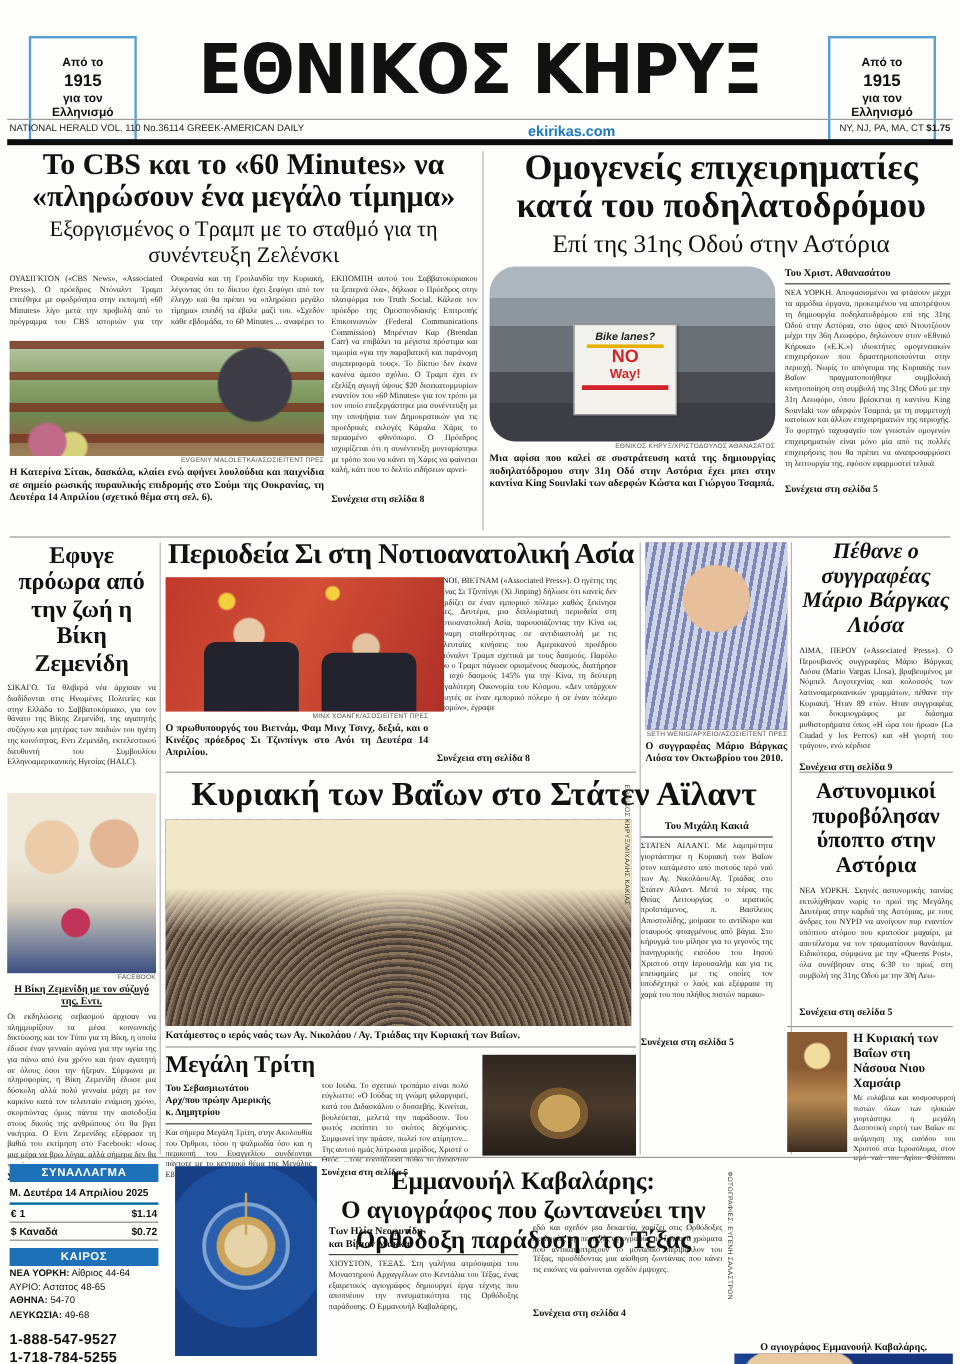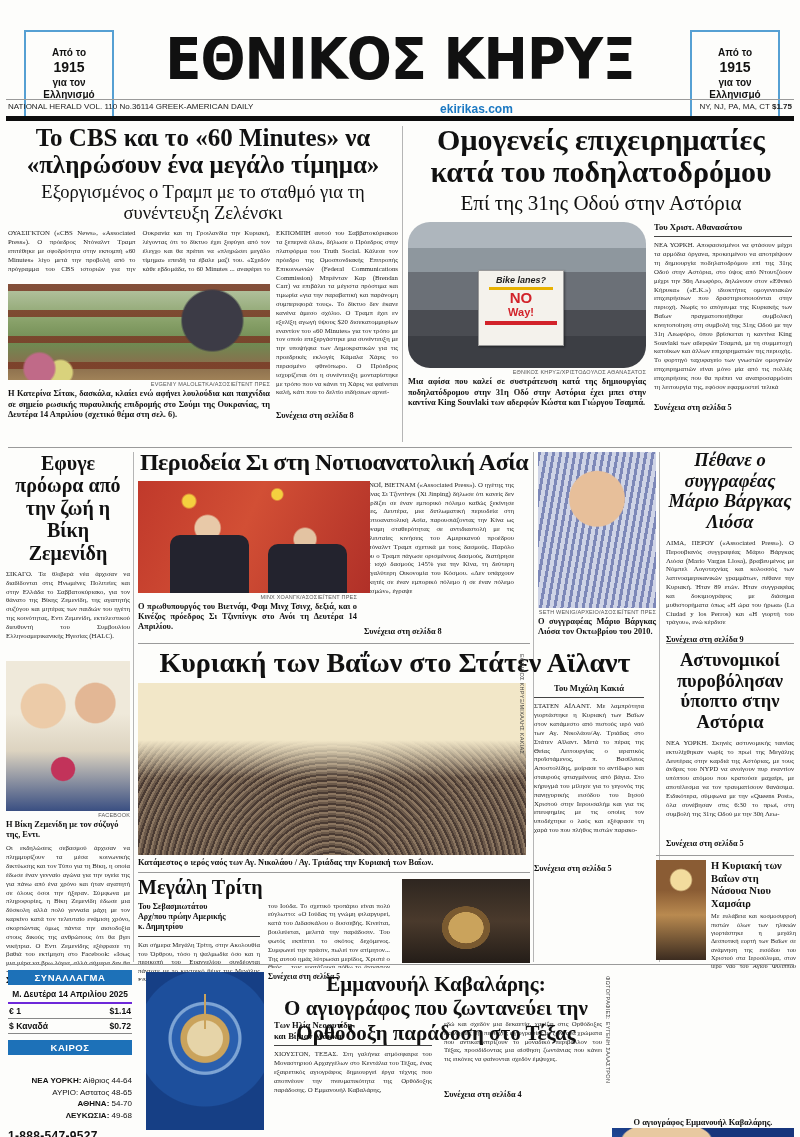--- a/index.html
+++ b/index.html
@@ -90,24 +90,24 @@
   .ph-icon::after{content:"";position:absolute;left:50%;top:14%;width:2px;height:22%;
      background:#caa35c;transform:translateX(-50%);}
   .ph-mural{background:
      radial-gradient(ellipse 60% 30% at 30% 8%, #e8c9a0 0 40%, rgba(232,201,160,0) 42%),
      radial-gradient(circle at 70% 45%, #cfd9ee 0 10%, rgba(207,217,238,0) 12%),
      linear-gradient(200deg,#17357c 0 25%, #2a6ac2 55%, #9db8e0 85%, #c3d3ea 100%);}
   
   .sb-head{background:#1d71b8;color:#fff;font-family:"Liberation Sans",sans-serif;
            font-weight:bold;font-size:9.5px;text-align:center;padding:2px 0;letter-spacing:.5px;}
   .sb{font-family:"Liberation Sans",sans-serif;}
-  .sb-date{font-weight:bold;font-size:8.4px;text-align:center;padding:4px 0 3px;border-bottom:2px solid #6d28d9;}
+  .sb-date{font-weight:bold;font-size:8.4px;padding:4px 0 3px;border-bottom:2px solid #0369a1;}
   .fx-row{display:flex;justify-content:space-between;font-weight:bold;font-size:8.6px;
           padding:2px 1px;border-bottom:1px solid #888;}
-  .wx{font-size:8px;line-height:1.45;padding-top:20px;text-align:right;}
+  .wx{font-size:8px;line-height:1.45;padding-top:0;}
   .wx b{font-weight:bold;}
   .phones{font-weight:bold;font-size:12px;line-height:1.2;margin-top:8px;letter-spacing:.3px;}
   .kav-hl{font-weight:bold;text-align:center;font-size:21px;line-height:1.16;white-space:pre-line;}
 </style>
 </head>
 <body>
 
 <div id="page">
 
   <div class="abs badge" style="left:24px;top:30px;width:86px;height:84px;">
@@ -178,21 +178,21 @@
     </div>
   </div>
 
   <div class="abs hline" style="left:8px;right:8px;top:447px;"></div>
 
   <div class="abs" style="left:6px;top:452px;width:124px;">
     <div class="hl" style="font-size:20px;line-height:1.12;">Εφυγε πρόωρα από την ζωή η Βίκη Ζεμενίδη</div>
     <div class="body-sm" style="height:88px;margin-top:6px;">ΣΙΚΑΓΟ. Τα θλιβερά νέα άρχισαν να διαδίδονται στις Ηνωμένες Πολιτείες και στην Ελλάδα το Σαββατοκύριακο, για τον θάνατο της Βίκης Ζεμενίδη, της αγαπητής συζύγου και μητέρας των παιδιών του ηγέτη της κοινότητας, Εντι Ζεμενίδη, εκτελεστικού διευθυντή του Συμβουλίου Ελληνοαμερικανικής Ηγεσίας (HALC).</div>
     <div class="photo ph-cpl" style="width:124px;height:150px;margin-top:3px;"></div>
     <div class="credit">FACEBOOK</div>
-    <div class="caption" style="text-align:left;">Η Βίκη Ζεμενίδη με τον σύζυγό της, Εντι.</div>
+    <div class="caption" style="text-align:center;text-decoration:underline;">Η Βίκη Ζεμενίδη με τον σύζυγό της, Εντι.</div>
     <div class="body-sm" style="height:128px;margin-top:4px;">Οι εκδηλώσεις σεβασμού άρχισαν να πλημμυρίζουν τα μέσα κοινωνικής δικτύωσης και τον Τύπο για τη Βίκη, η οποία έδωσε έναν γενναίο αγώνα για την υγεία της για πάνω από ένα χρόνο και ήταν αγαπητή σε όλους όσοι την ήξεραν. Σύμφωνα με πληροφορίες, η Βίκη Ζεμενίδη έδωσε μια δύσκολη αλλά πολύ γενναία μάχη με τον καρκίνο κατά τον τελευταίο ενάμιση χρόνο, σκορπώντας όμως πάντα την αισιοδοξία στους δικούς της ανθρώπους ότι θα βγει νικήτρια. Ο Εντι Ζεμενίδης εξέφρασε τη βαθιά του εκτίμηση στο Facebook: «Ισως μια μέρα να βρω λόγια, αλλά σήμερα δεν θα το κά-</div>
     <div class="cont">Συνέχεια στη σελίδα 4</div>
   </div>
 
   <div class="abs vrule" style="left:133px;top:452px;height:510px;"></div>
   <div class="abs vrule" style="left:533px;top:452px;height:510px;"></div>
   <div class="abs vrule" style="left:659px;top:452px;height:510px;"></div>
 
   <div class="abs" style="left:138px;top:450px;width:392px;">
     <div class="hl" style="font-size:24px;white-space:nowrap;letter-spacing:-0.5px;">Περιοδεία Σι στη Νοτιοανατολική Ασία</div>

